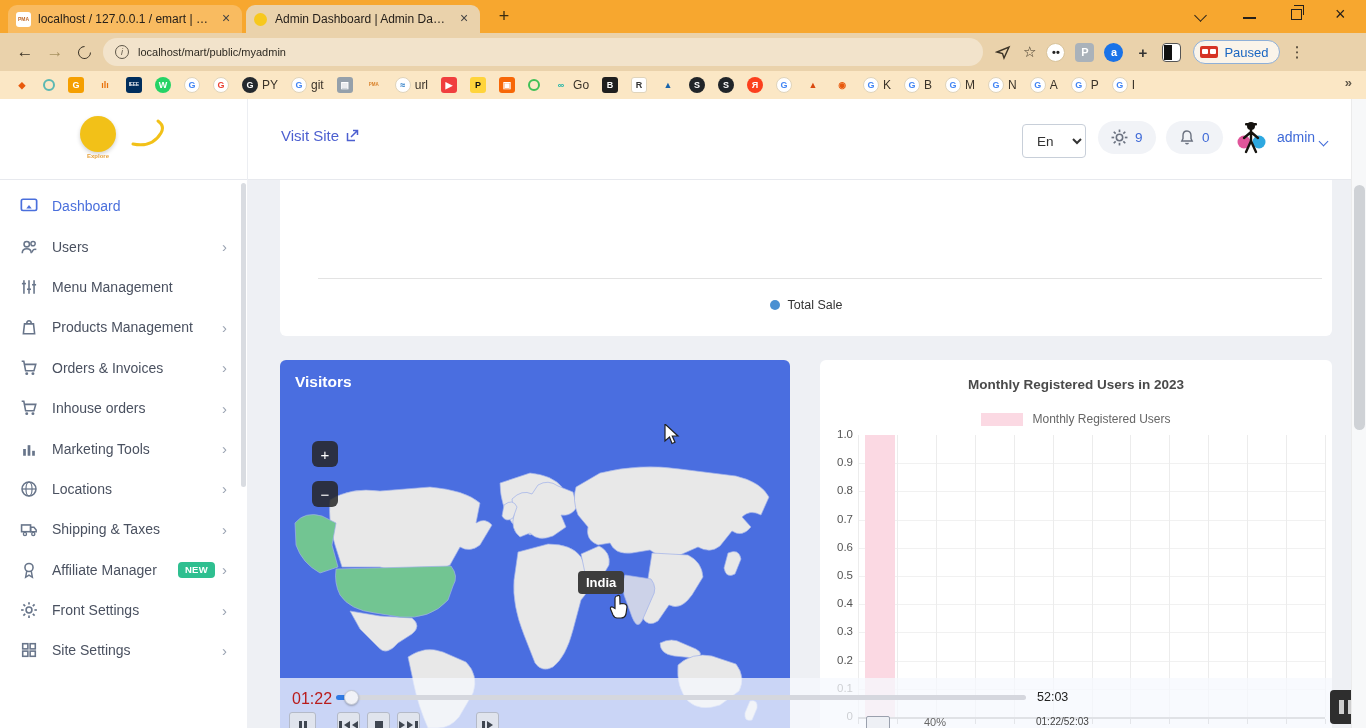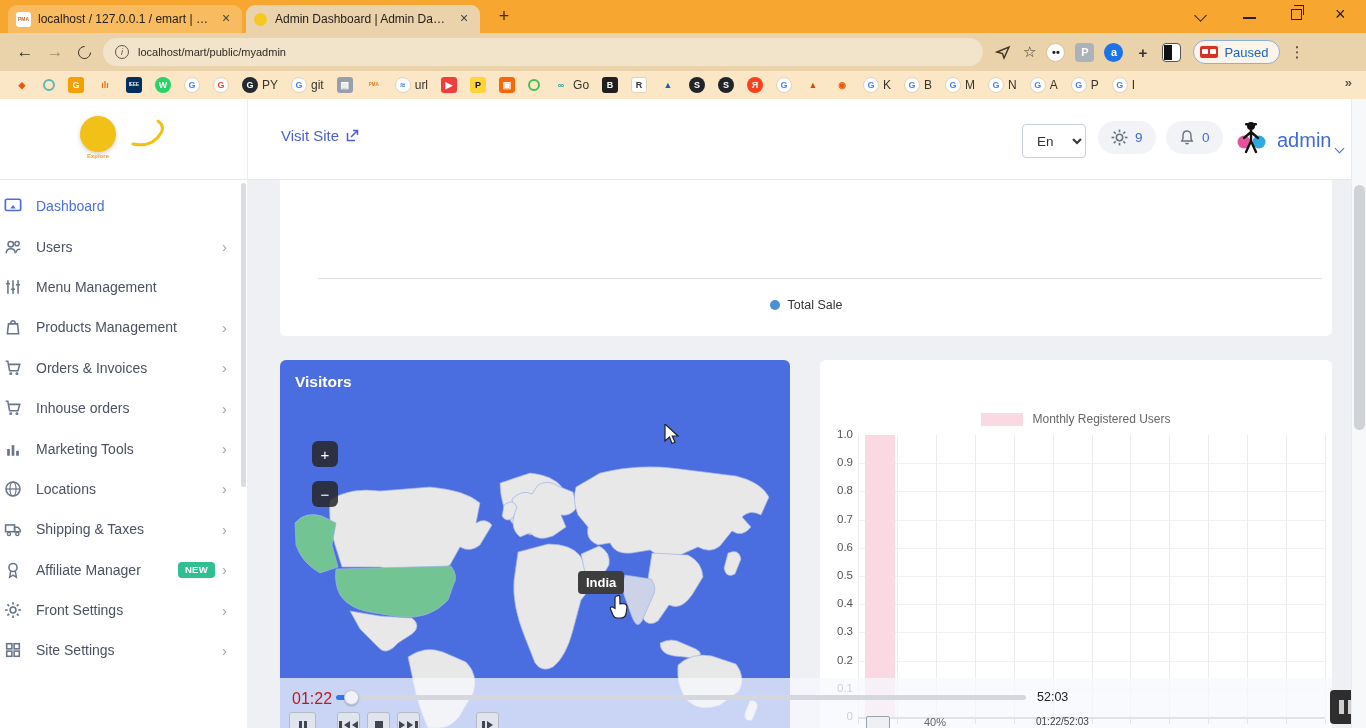--- a/index.html
+++ b/index.html
@@ -60,26 +60,26 @@
   #logo-circle{left:80px;top:116px;width:36px;height:36px;border-radius:50%;background:#f2c118;box-shadow:0 2px 4px rgba(0,0,0,0.18);}
   #logo-caption{left:80px;top:153px;width:36px;text-align:center;font-size:6px;color:#e8a33d;font-weight:bold;}
   #visit-site{left:281px;top:127px;font-size:15px;color:#4c5fd0;display:flex;align-items:center;gap:7px;}
   #lang-select{left:1022px;top:124px;width:64px;height:34px;border:1px solid #c8cfd9;border-radius:4px;background:#fff;
                font-size:13.5px;color:#333;padding-left:10px;font-family:"Liberation Sans",sans-serif;}
   .head-pill{height:33px;border-radius:17px;background:#f1f3f7;display:flex;align-items:center;gap:7px;padding:0 13px;}
   #settings-pill{left:1098px;top:121px;}
   #notif-pill{left:1166px;top:121px;}
   .pill-count{font-size:13.5px;color:#3f6ad8;}
   #avatar{left:1233px;top:119px;width:36px;height:36px;}
-  #admin-label{left:1277px;top:129px;font-size:20px;color:#3f6ad8;display:flex;align-items:flex-end;gap:5px;}
+  #admin-label{left:1277px;top:129px;font-size:14px;color:#3f6ad8;display:flex;align-items:flex-end;gap:5px;}
   .mini-chevron{width:7px;height:7px;border-right:1.6px solid #3f6ad8;border-bottom:1.6px solid #3f6ad8;transform:rotate(45deg);margin-top:-3px;}
 
   
   #sidebar{left:0;top:180px;width:247px;height:548px;background:#ffffff;padding-top:6px;}
-  .side-row{position:relative;height:40.4px;display:flex;align-items:center;padding-left:4px;cursor:pointer;}
+  .side-row{position:relative;height:40.4px;display:flex;align-items:center;padding-left:20px;cursor:pointer;}
   .side-ic{width:18px;height:18px;margin-right:14px;flex:0 0 18px;}
   .side-label{font-size:14px;color:#4a5160;}
   .side-row.active .side-label{color:#4a6fdc;}
   .side-chevron{position:absolute;right:20px;font-size:15px;color:#9aa3b2;}
   .side-badge{position:absolute;right:32px;background:#2fbf90;color:#fff;font-size:9.5px;font-weight:bold;
               padding:2.5px 7px;border-radius:4px;letter-spacing:0.3px;}
   #sidebar-scroll-thumb{left:241px;top:183px;width:5px;height:304px;background:#d9dce1;border-radius:3px;}
 
   
   #card-sales{left:280px;top:180px;width:1052px;height:156px;background:#fff;border-radius:0 0 6px 6px;}
@@ -518,20 +518,21 @@
         <path id="india-shape" d="M345,180 L371,184 Q378,193 372,203 L362,226 Q357,235 352,222 L344,200 Q342,188 345,180 Z" style="fill: rgb(204, 210, 232);"></path>
       </g>
     </svg>
     <div id="visitors-title">Visitors</div>
     <div id="map-zoom-in" class="map-zoom-btn">+</div>
     <div id="map-zoom-out" class="map-zoom-btn">−</div>
     <div id="map-tooltip">India</div>
   </div>
 
   <div id="card-chart" class="abs">
+    <div id="chart-title">Monthly Registered Users in 2023</div>
     <div id="chart-legend">
       <span id="chart-legend-swatch" style="background: rgb(251, 217, 227);"></span>
       <span id="chart-legend-label">Monthly Registered Users</span>
     </div>
     <div id="chart-ylabels">
         <div class="ytick" style="top: 68px;">1.0</div>
         <div class="ytick" style="top: 96.2px;">0.9</div>
         <div class="ytick" style="top: 124.4px;">0.8</div>
         <div class="ytick" style="top: 152.6px;">0.7</div>
         <div class="ytick" style="top: 180.8px;">0.6</div>

